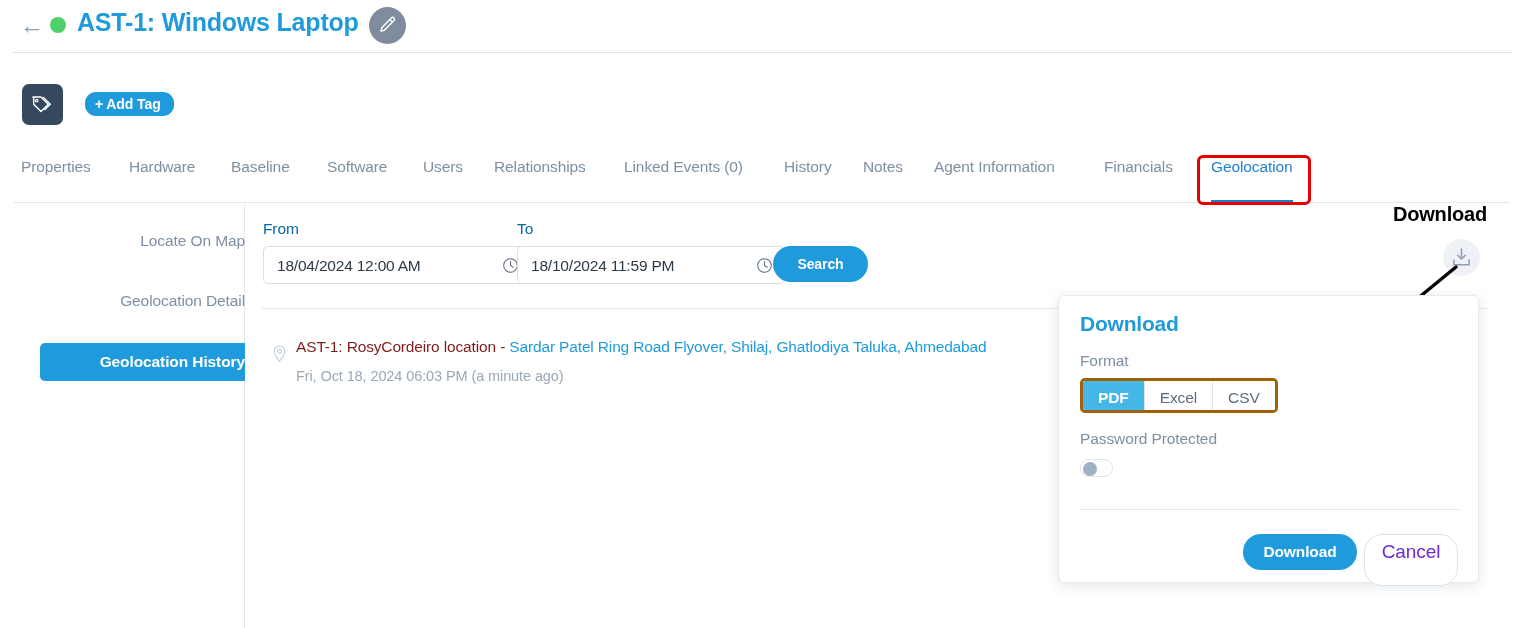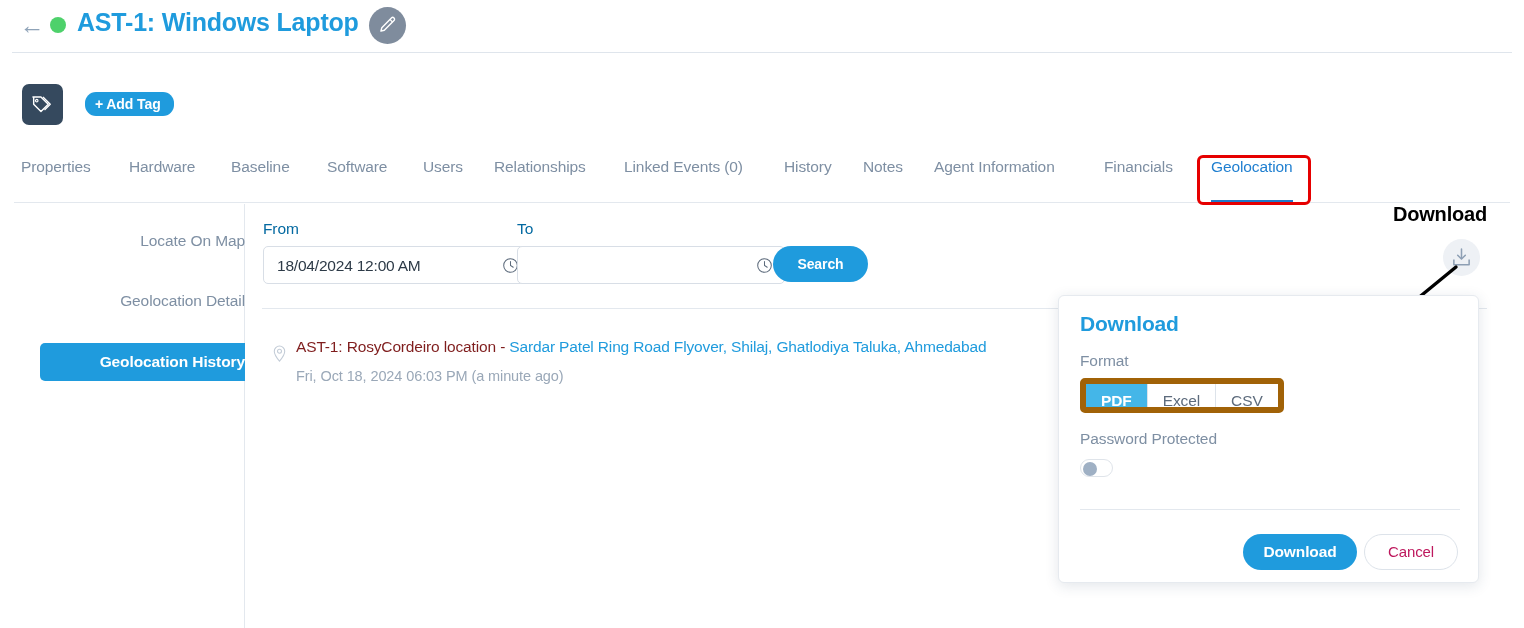--- a/index.html
+++ b/index.html
@@ -164,21 +164,21 @@
   .dlg-title {
     position:absolute; left:21px; top:16px;
     font-size:21px; font-weight:bold; color:#1f9bdd; letter-spacing:-0.2px;
   }
   .dlg-sublabel {
     position:absolute; left:21px; font-size:15.5px; color:#7e8fa3;
     letter-spacing:-0.1px;
   }
   .seg-group {
     position:absolute; left:21px; top:82px; height:35px;
-    display:flex; border:6px solid #a16207; border-radius:5px;
+    display:flex; border:3px solid #a16207; border-radius:5px;
     overflow:hidden;
   }
   .seg {
     height:33px; line-height:33px; padding:0 15px;
     font-size:15.5px; color:#5d6b7c; background:#fff;
     border-right:1px solid #dde3ea; cursor:pointer; text-align:center;
     letter-spacing:-0.1px;
   }
   .seg:last-child { border-right:none; }
   .seg.active { background:#44b6e8; color:#fff; font-weight:bold; }
@@ -196,22 +196,22 @@
     background:#e3e8ee;
   }
   .dlg-download-btn {
     position:absolute; left:184px; top:238px;
     width:114px; height:36px; border-radius:18px; background:#1f9bdd;
     color:#fff; font-size:15.5px; font-weight:bold; line-height:36px;
     text-align:center; cursor:pointer; letter-spacing:-0.1px;
   }
   .dlg-cancel-btn {
     position:absolute; left:305px; top:238px;
-    width:94px; height:36px; border-radius:18px; background:#fff;
-    border:1px solid #dde3ea; color:#be185d; font-size:15px;
+    width:94px; height:52px; border-radius:18px; background:#fff;
+    border:1px solid #dde3ea; color:#6d28d9; font-size:19px;
     line-height:34px; text-align:center; cursor:pointer;
     letter-spacing:-0.1px;
   }
 </style>
 </head>
 <body>
 
 <div id="app">
 
   <div class="header">
@@ -261,20 +261,21 @@
   <div class="field-label" style="left:263px; top:220px;">From</div>
   <div class="date-field" style="left:263px; top:246px;">
     <span class="val">18/04/2024 12:00 AM</span>
     <svg class="clock" width="17" height="17" viewBox="0 0 20 20">
       <circle cx="10" cy="10" r="8" fill="none" stroke="#5d6b7c" stroke-width="1.2"></circle>
       <path d="M10 5.3V10l3.2 2" fill="none" stroke="#5d6b7c" stroke-width="1.2" stroke-linecap="round"></path>
     </svg>
   </div>
   <div class="field-label" style="left:517px; top:220px;">To</div>
   <div class="date-field" style="left:517px; top:246px;">
+    <span class="val">18/10/2024 11:59 PM</span>
     <svg class="clock" width="17" height="17" viewBox="0 0 20 20">
       <circle cx="10" cy="10" r="8" fill="none" stroke="#5d6b7c" stroke-width="1.2"></circle>
       <path d="M10 5.3V10l3.2 2" fill="none" stroke="#5d6b7c" stroke-width="1.2" stroke-linecap="round"></path>
     </svg>
   </div>
   <div class="search-btn">Search</div>
   <div class="content-divider"></div>
 
   <div class="result-area">
     <div>

